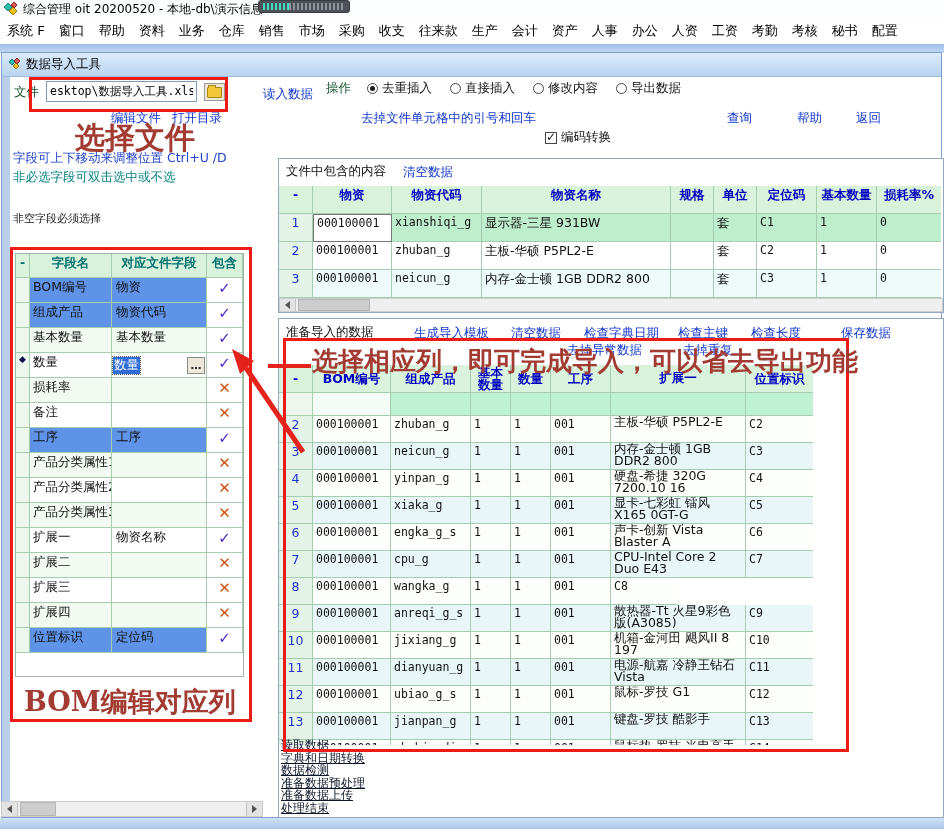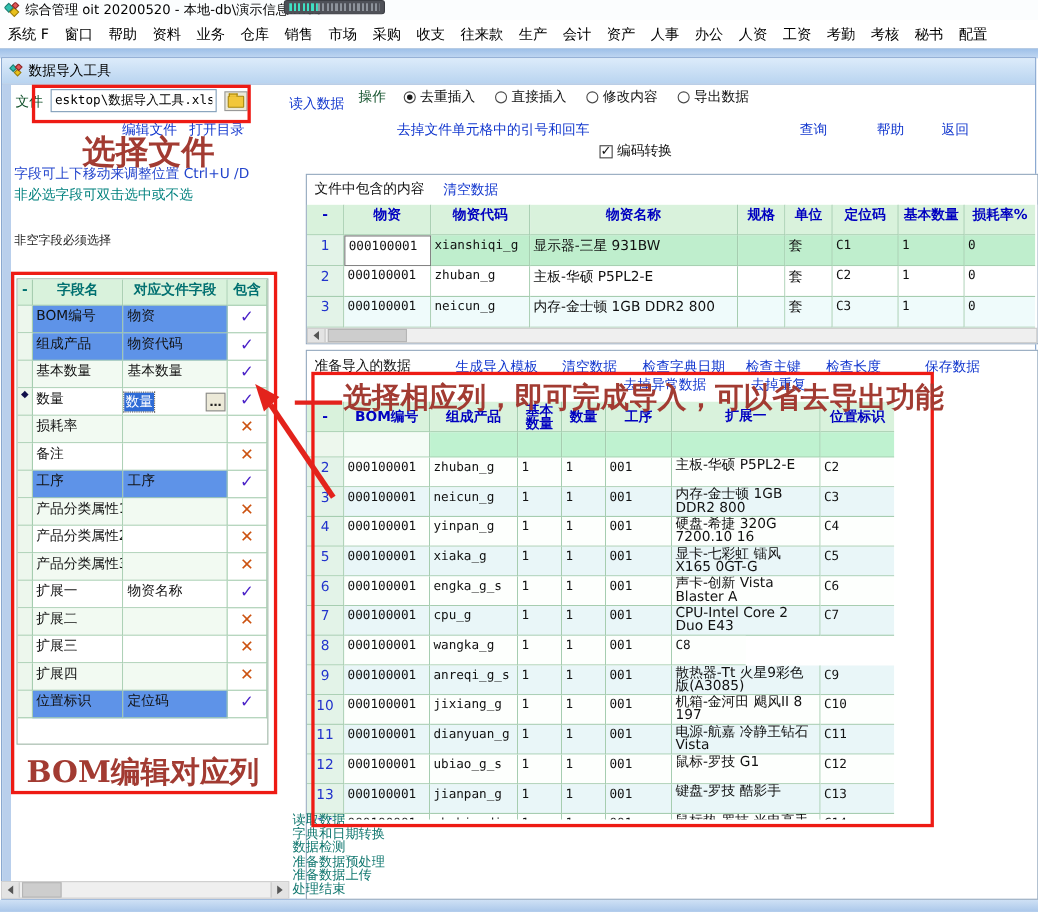--- a/index.html
+++ b/index.html
@@ -131,21 +131,21 @@
   .bc5{width:40px;}
   .bc6{width:60px;}
   .bc7{width:135px;white-space:normal;line-height:12px;padding-top:0;}
   .bc8{width:67px;border-right:none;}
   .gfilter .gcell{background:#bff2d0;}
   .gfilter .bc1{background:#edf7ed;}
   .gfilter .bc2{background:#f4fcf6;}
   .brow.w .dcell{background:#fdfffd;}
   .brow.a .dcell{background:#e9f6f8;}
 
-  .statusblock{left:266px;top:739px;width:400px;color:#0f766e;font-size:12px;line-height:12.5px;}
+  .statusblock{left:281px;top:739px;width:400px;color:#0f172a;font-size:12px;line-height:12.5px;text-decoration:underline;}
 
   .bigred1{left:75px;top:118px;font-size:30px;}
   .bigred2{left:24px;top:684px;font-size:27px;}
   .bigred3{left:312px;top:344px;font-size:26px;}
 </style>
 </head>
 <body>
 
 <div class="screen">
 

